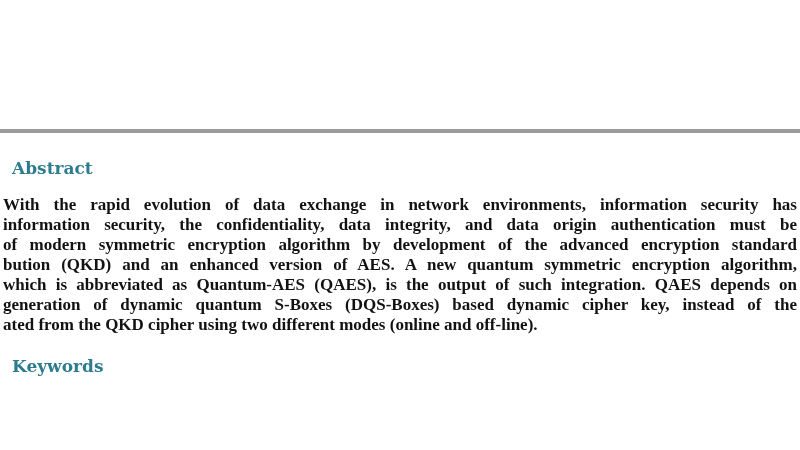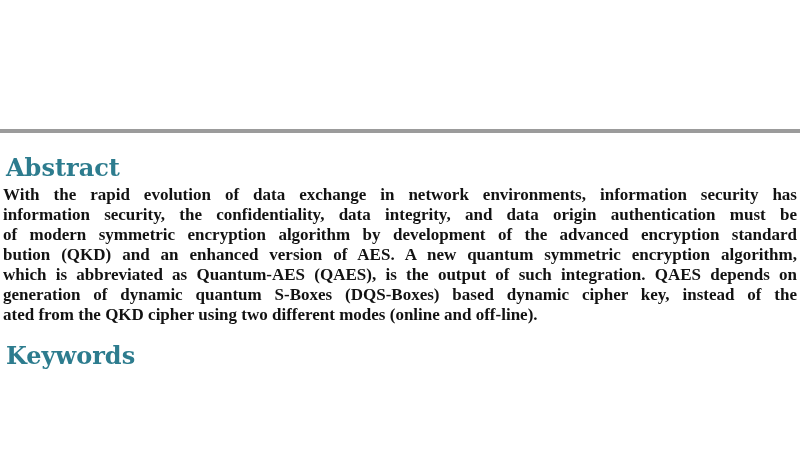--- a/index.html
+++ b/index.html
@@ -22,29 +22,29 @@
     background: var(--background);
   }
   .top-rule {
     margin-top: 129px;
     height: 4px;
     width: 100%;
     background: var(--divider-gray);
   }
   .section-heading {
     margin: 22px 0 0 0;
-    padding: 0 6px;
+    padding: 0 12px;
     font-family: "DejaVu Serif", serif;
     font-weight: bold;
-    font-size: 24px;
+    font-size: 17px;
     line-height: 26px;
     color: var(--accent-teal);
   }
   .abstract-paragraph {
-    margin-top: 4px;
+    margin-top: 14px;
     padding: 0 3px;
     font-family: "Liberation Serif", serif;
     font-weight: bold;
     font-size: 17px;
     line-height: 20px;
     color: var(--body-text);
   }
   .abstract-line {
     text-align: justify;
     text-align-last: justify;

